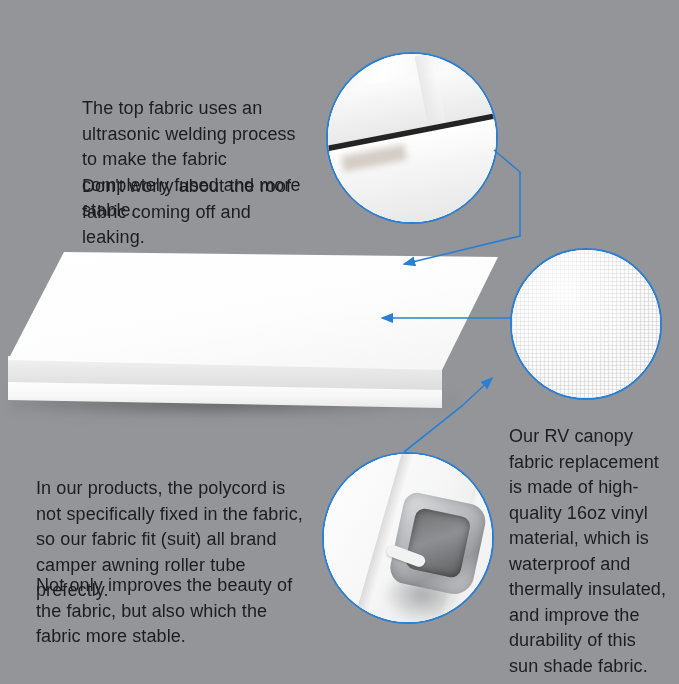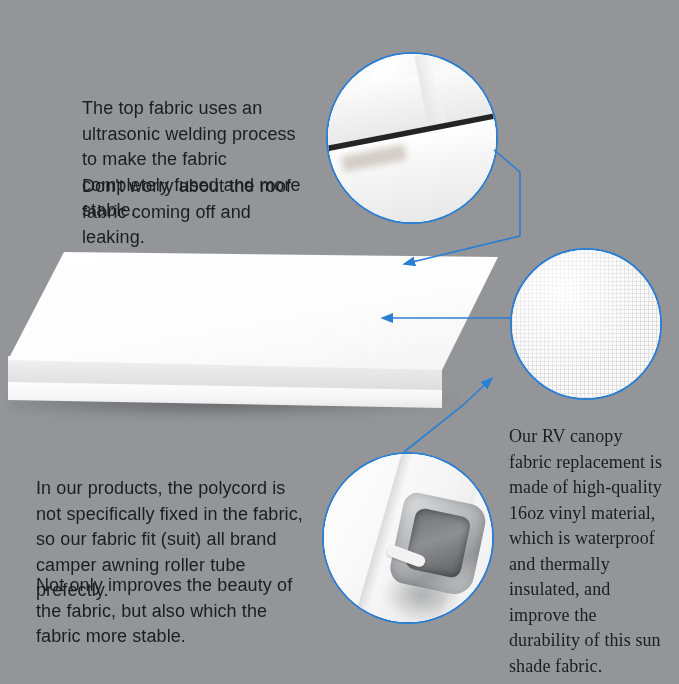--- a/index.html
+++ b/index.html
@@ -23,21 +23,21 @@
     font-size: 18px;
     line-height: 1.42;
     white-space: pre-line;
     letter-spacing: 0.1px;
   }
 
   #txt-top      { left: 82px;  top: 96px;  width: 232px; }
   #txt-top2     { left: 82px;  top: 174px; width: 232px; }
   #txt-bottom   { left: 36px;  top: 476px; width: 272px; }
   #txt-bottom2  { left: 36px;  top: 573px; width: 272px; }
-  #txt-right    { left: 509px; top: 424px; width: 160px; font-family: Liberation Serif, serif; }
+  #txt-right    { left: 509px; top: 424px; width: 160px; }
 
   
   #slab {
     position: absolute;
     left: 8px;
     top: 252px;
     width: 490px;
     height: 175px;
   }
   .slab-top {

